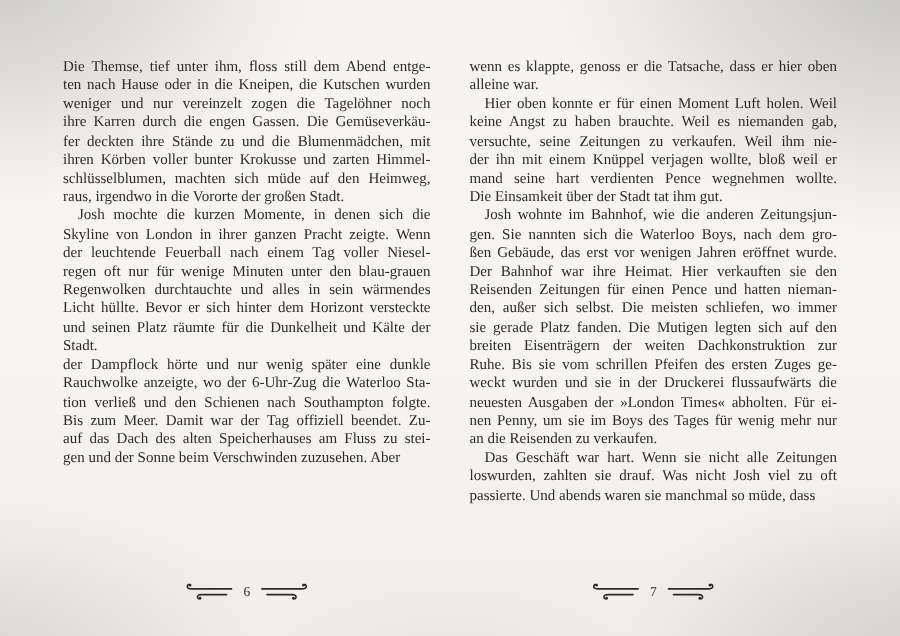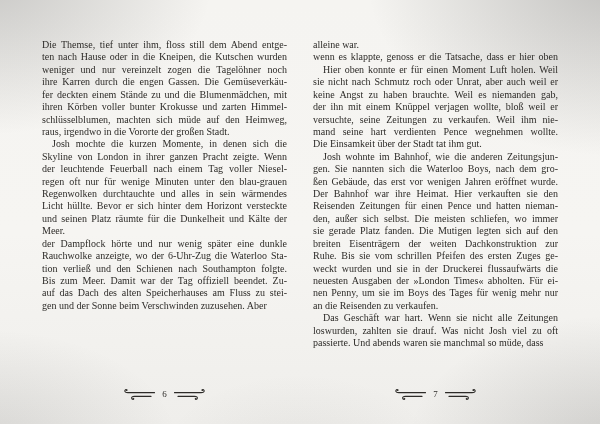--- a/index.html
+++ b/index.html
@@ -52,56 +52,55 @@
 <body>
 
 <div class="spread">
 
   <div class="page page-left" id="left-page">
       <div class="paragraph">
         <div class="line">Die Themse, tief unter ihm, floss still dem Abend entge-</div>
         <div class="line">ten nach Hause oder in die Kneipen, die Kutschen wurden</div>
         <div class="line">weniger und nur vereinzelt zogen die Tagelöhner noch</div>
         <div class="line">ihre Karren durch die engen Gassen. Die Gemüseverkäu-</div>
-        <div class="line">fer deckten einem Stände zu und die Blumenmädchen, mit</div>
+        <div class="line">fer deckten ihre Stände zu und die Blumenmädchen, mit</div>
         <div class="line">ihren Körben voller bunter Krokusse und zarten Himmel-</div>
         <div class="line">schlüsselblumen, machten sich müde auf den Heimweg,</div>
         <div class="line last">raus, irgendwo in die Vororte der großen Stadt.</div>
       </div>
       <div class="paragraph">
         <div class="line indent">Josh mochte die kurzen Momente, in denen sich die</div>
         <div class="line">Skyline von London in ihrer ganzen Pracht zeigte. Wenn</div>
         <div class="line">der leuchtende Feuerball nach einem Tag voller Niesel-</div>
         <div class="line">regen oft nur für wenige Minuten unter den blau-grauen</div>
         <div class="line">Regenwolken durchtauchte und alles in sein wärmendes</div>
         <div class="line">Licht hüllte. Bevor er sich hinter dem Horizont versteckte</div>
         <div class="line">und seinen Platz räumte für die Dunkelheit und Kälte der</div>
-        <div class="line last">Meer.</div>
+        <div class="line last">Stadt.</div>
       </div>
       <div class="paragraph">
         <div class="line">der Dampflock hörte und nur wenig später eine dunkle</div>
         <div class="line">Rauchwolke anzeigte, wo der 6-Uhr-Zug die Waterloo Sta-</div>
         <div class="line">tion verließ und den Schienen nach Southampton folgte.</div>
         <div class="line">Bis zum Meer. Damit war der Tag offiziell beendet. Zu-</div>
         <div class="line">auf das Dach des alten Speicherhauses am Fluss zu stei-</div>
         <div class="line last">gen und der Sonne beim Verschwinden zuzusehen. Aber</div>
       </div>
     </div>
 
   <div class="page page-right" id="right-page">
       <div class="paragraph">
+        <div class="line">wenn es klappte, genoss er die Tatsache, dass er hier oben</div>
         <div class="line last">alleine war.</div>
-        <div class="line">wenn es klappte, genoss er die Tatsache, dass er hier oben</div>
       </div>
       <div class="paragraph">
         <div class="line indent">Hier oben konnte er für einen Moment Luft holen. Weil</div>
-        <div class="line">sie nicht nach Schmutz roch oder Unrat, aber auch weil er</div>
         <div class="line">keine Angst zu haben brauchte. Weil es niemanden gab,</div>
+        <div class="line">versuchte, seine Zeitungen zu verkaufen. Weil ihm nie-</div>
         <div class="line">der ihn mit einem Knüppel verjagen wollte, bloß weil er</div>
-        <div class="line">versuchte, seine Zeitungen zu verkaufen. Weil ihm nie-</div>
         <div class="line">mand seine hart verdienten Pence wegnehmen wollte.</div>
         <div class="line last">Die Einsamkeit über der Stadt tat ihm gut.</div>
       </div>
       <div class="paragraph">
         <div class="line indent">Josh wohnte im Bahnhof, wie die anderen Zeitungsjun-</div>
         <div class="line">gen. Sie nannten sich die Waterloo Boys, nach dem gro-</div>
         <div class="line">ßen Gebäude, das erst vor wenigen Jahren eröffnet wurde.</div>
         <div class="line">Der Bahnhof war ihre Heimat. Hier verkauften sie den</div>
         <div class="line">Reisenden Zeitungen für einen Pence und hatten nieman-</div>
         <div class="line">den, außer sich selbst. Die meisten schliefen, wo immer</div>

